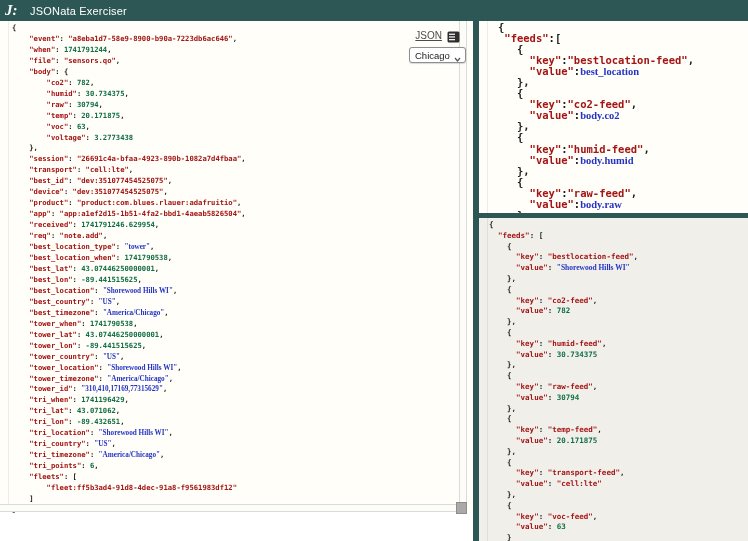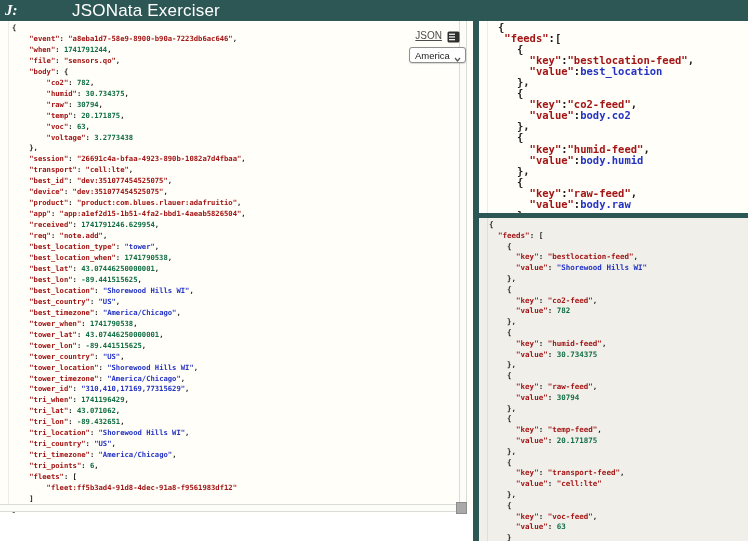--- a/index.html
+++ b/index.html
@@ -5,41 +5,41 @@
   * { margin:0; padding:0; box-sizing:border-box; }
   html,body { width:748px; height:541px; background:#fff; overflow:hidden; }
   .app { position:relative; width:748px; height:541px; background:#fffef8;
          font-family:"Liberation Sans", sans-serif; overflow:hidden; }
 
   
   .hdr { position:absolute; top:0; left:0; width:748px; height:21px;
          background:var(--header-teal,#2d5755); display:flex; align-items:center; z-index:10; }
   .logo { color:#fff; font-family:"Liberation Serif", serif; font-style:italic; font-weight:bold;
           font-size:15px; line-height:21px; margin-left:5px; width:25px; }
-  .title { color:#fff; font-size:17px; letter-spacing:.2px;margin-left:42px; }
+  .title { color:#fff; font-size:11px; letter-spacing:.2px; }
 
   
   .left-panel  { position:absolute; top:21px; left:0; width:473px; height:520px; background:var(--panel-bg,#fffef8); }
   .vdivider    { position:absolute; top:21px; left:473px; width:6px; height:520px; background:var(--header-teal,#2d5755); cursor:col-resize; }
   .expr-panel  { position:absolute; top:21px; left:479px; width:269px; height:192px; background:var(--panel-bg,#fffef8); overflow:hidden; }
   .hdivider    { position:absolute; top:213px; left:479px; width:269px; height:5px; background:var(--header-teal,#2d5755); cursor:row-resize; }
   .results-panel { position:absolute; top:218px; left:479px; width:269px; height:323px; background:var(--results-bg,#f0efea); overflow:hidden; }
 
   .gutter-line { position:absolute; top:0; left:8px; width:1px; height:100%; background:rgba(0,0,0,.07); }
   .left-panel .gutter-line { height:483px; }
 
   
   .code { position:absolute; font-family:"DejaVu Sans Mono", monospace; font-weight:bold;
           white-space:pre; color:var(--token-punct,#1c1c1c); }
   .code-left    { top:2px;   left:12px; font-size:7.2px;  line-height:10.95px; }
   .code-expr    { top:1px;   left:19px; font-size:10.5px; line-height:11.05px; }
   .code-results { top:2px;   left:10px; font-size:7.5px;  line-height:10.8px;  }
   .tk-key  { color:var(--token-key,#a31515); }
   .tk-str  { color:var(--token-string,#a31515); }
-  .tk-blue { color:var(--token-path,#2433c4); }
+  .tk-blue { color:var(--token-path,#2433c4);font-family:Liberation Serif, serif; }
   .tk-num  { color:var(--token-number,#116e44); }
   .tk-pun  { color:var(--token-punct,#1c1c1c); }
 
   
   .format-row { position:absolute; top:8px; right:13px; display:flex; align-items:center; gap:5px; z-index:5; }
   .format-label { font-size:10px; color:#4c4c4c;text-decoration:underline; }
   .fmt-icon { display:inline-block; width:13px; height:12px; cursor:pointer; }
   .select { position:absolute; top:26px; right:7px; width:57px; height:16px; background:#fff;
             border:1px solid #8f8f8f; border-radius:3px; display:flex; align-items:center;
             justify-content:space-between; padding:0 4px 0 5px; font-size:9.5px; color:#222;
@@ -75,21 +75,21 @@
         <svg width="13" height="12" viewBox="0 0 13 12">
           <rect x="0.5" y="0.5" width="12" height="11" rx="1.5" fill="#2e2e2e"></rect>
           <rect x="2" y="2.6" width="6" height="1.3" fill="#f3f3f3"></rect>
           <rect x="2" y="5.3" width="6" height="1.3" fill="#f3f3f3"></rect>
           <rect x="2" y="8" width="6" height="1.3" fill="#f3f3f3"></rect>
         </svg>
       </span>
     </div>
 
     <div class="select">
-      <span>America</span>
+      <span>Chicago</span>
       <span class="chev">
         <svg width="7" height="5" viewBox="0 0 7 5">
             <polyline points="1,1 3.5,4 6,1" fill="none" stroke="#555" stroke-width="1.2"></polyline>
           </svg>
       </span>
     </div>
 
     <div class="vtrack"></div>
     <div class="htrack"></div>
     <div class="scroll-thumb"></div>

